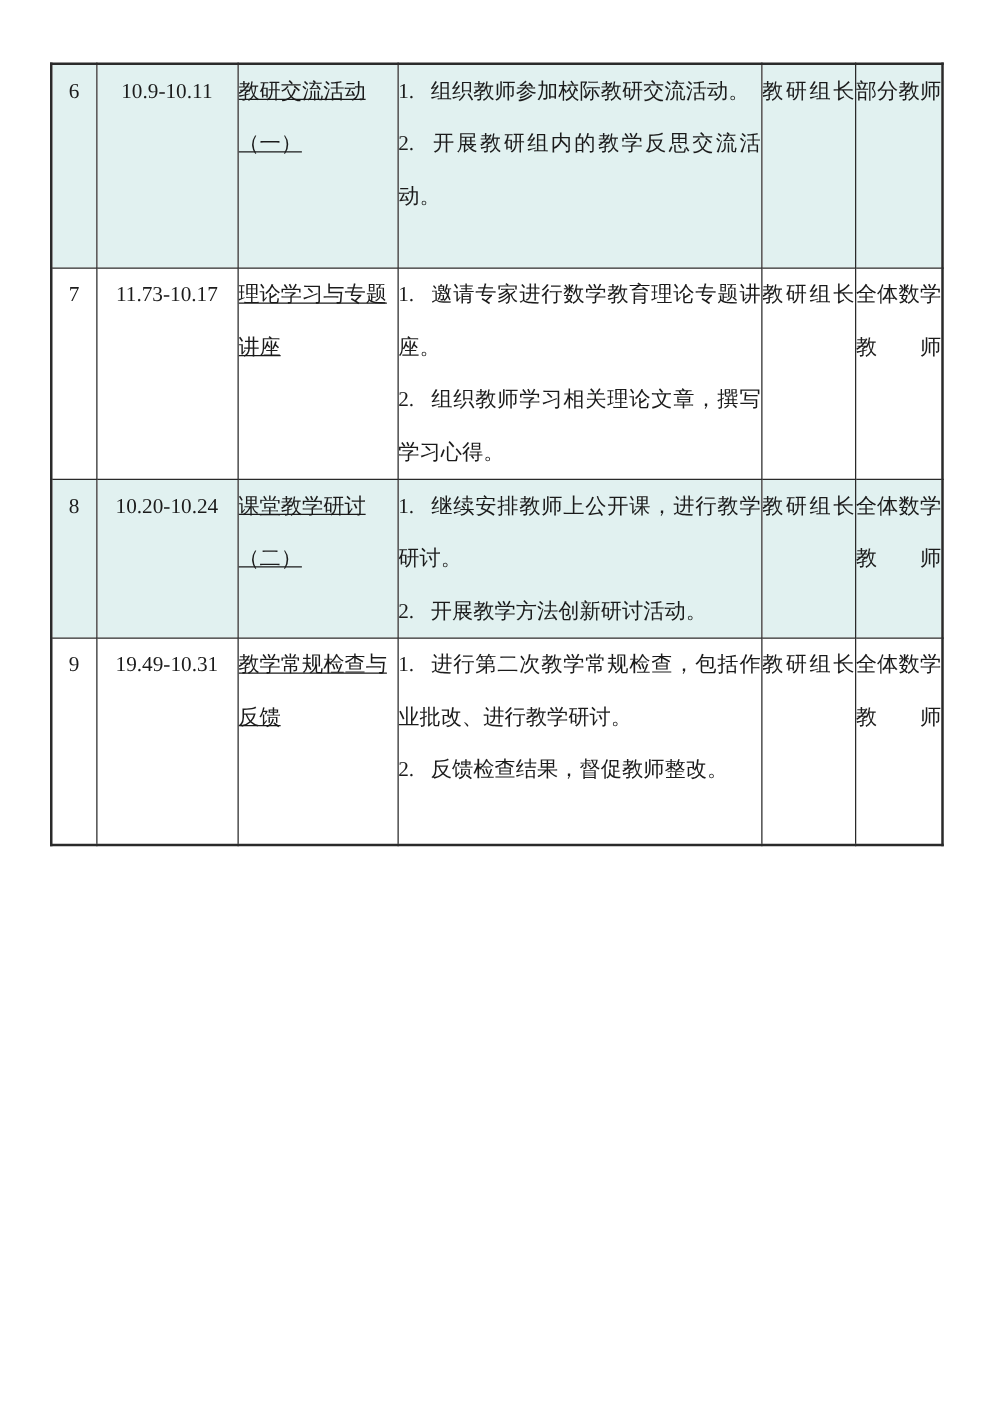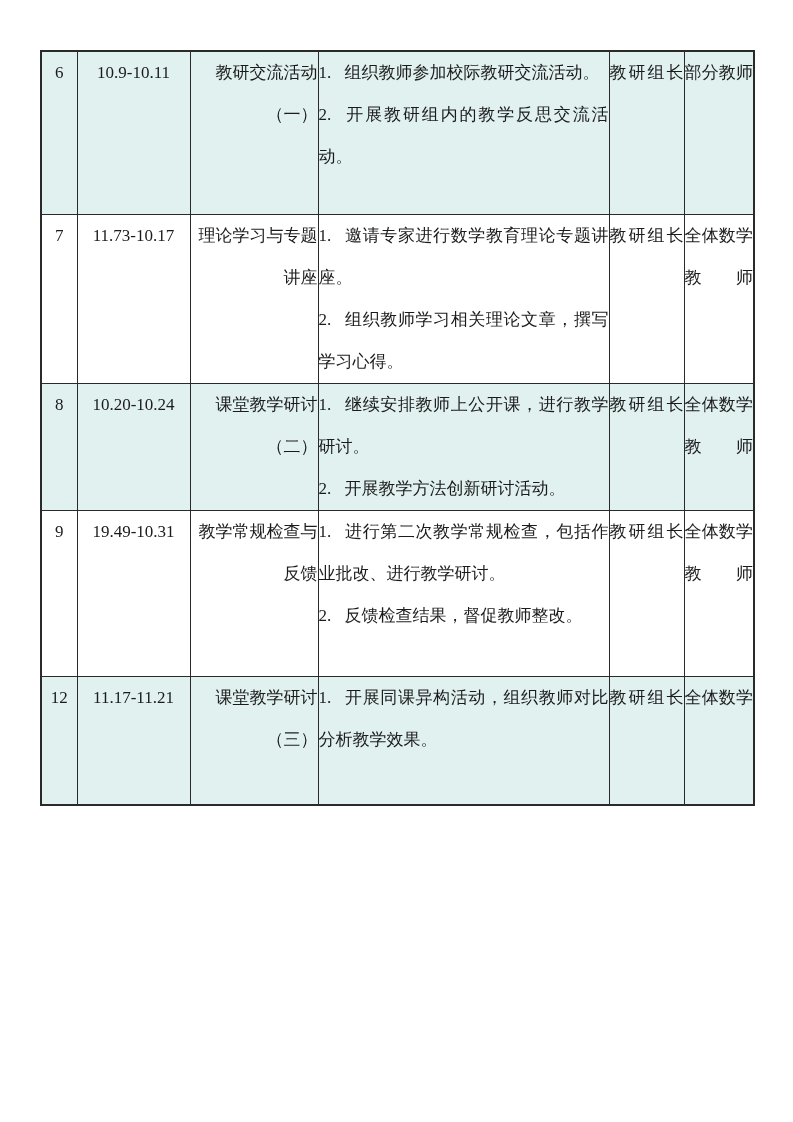--- a/index.html
+++ b/index.html
@@ -37,21 +37,21 @@
   tbody tr:nth-child(6){height:166px}
   tbody tr:nth-child(7){height:84px}
   tbody tr:nth-child(odd){background:var(--band);}
   tbody tr:nth-child(even){background:#ffffff;}
 
   td.c-num{text-align:center;vertical-align:middle;}
   td.c-date{
     text-align:center;vertical-align:middle;
     padding:0 16px;word-break:break-all;margin-left:29px;
   }
-  td.c-activity{text-align:right;vertical-align:middle;padding:0 16px;}
+  td.c-activity{text-align:left;vertical-align:middle;padding:0 16px;text-decoration:underline;}
   td.c-content{text-align:justify;padding:0 24px 0 8px;}
   td.c-content .item{text-align:justify;}
   td.c-content .item-num{display:inline-block;width:26px;}
   td.c-lead{
     text-align:justify;text-align-last:justify;
     padding:0 10px;word-break:break-all;
   }
   td.c-part{
     text-align:justify;text-align-last:justify;
     padding:0 10px;word-break:break-all;
@@ -108,25 +108,15 @@
     <td class="c-num">9</td>
     <td class="c-date">19.49-10.31</td>
     <td class="c-activity">教学常规检查与反馈</td>
     <td class="c-content">
             <div class="item"><span class="item-num">1.</span><span>进行第二次教学常规检查，包括作业批改、进行教学研讨。</span></div>
             <div class="item"><span class="item-num">2.</span><span>反馈检查结果，督促教师整改。</span></div>
           </td>
     <td class="c-lead">教研组长</td>
     <td class="c-part">全体数学教师</td>
   </tr>
-        <tr>
-    <td class="c-num">12</td>
-    <td class="c-date">11.17-11.21</td>
-    <td class="c-activity">课堂教学研讨（三）</td>
-    <td class="c-content">
-            <div class="item"><span class="item-num">1.</span><span>开展同课异构活动，组织教师对比分析教学效果。</span></div>
-          </td>
-    <td class="c-lead">教研组长</td>
-    <td class="c-part">全体数学</td>
-  </tr>
       </tbody>
   </table>
 </div>
 
 </body></html>

